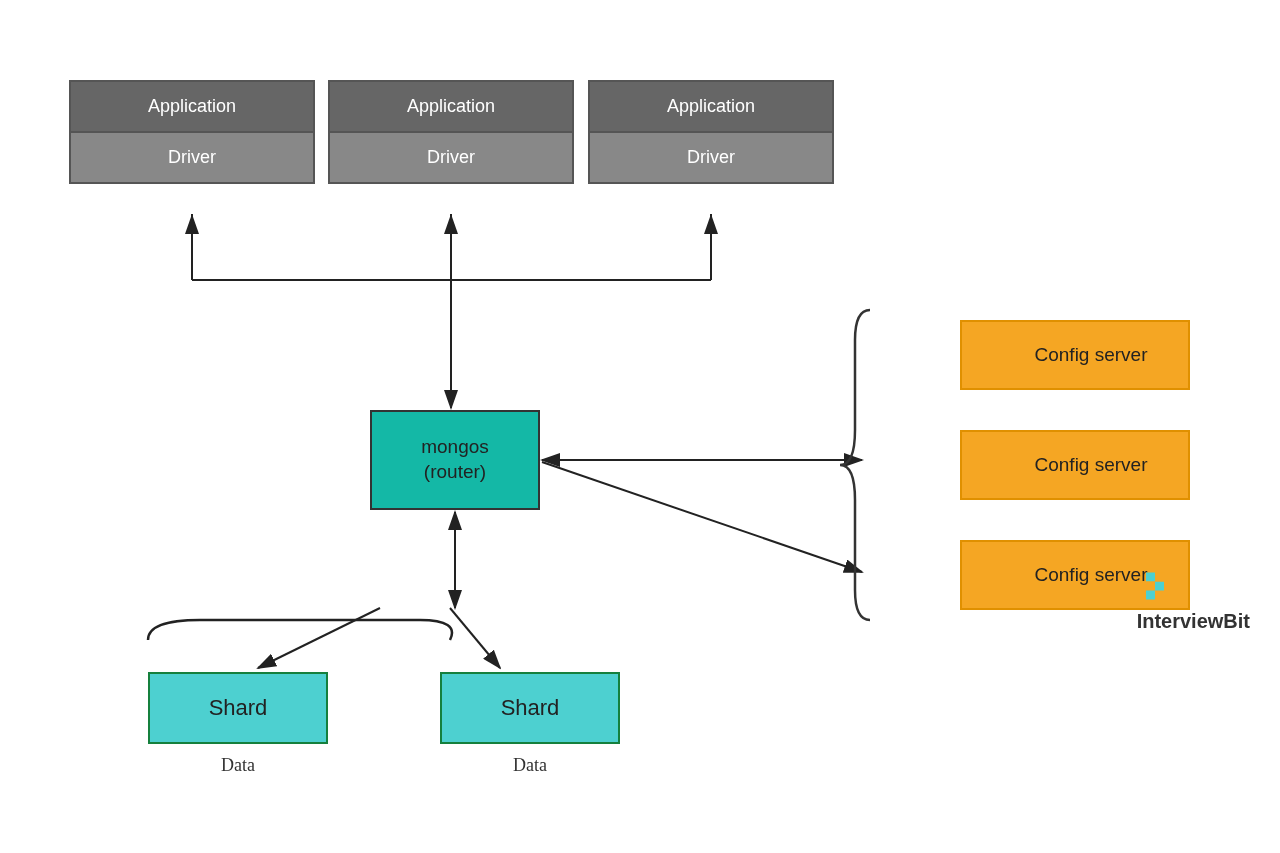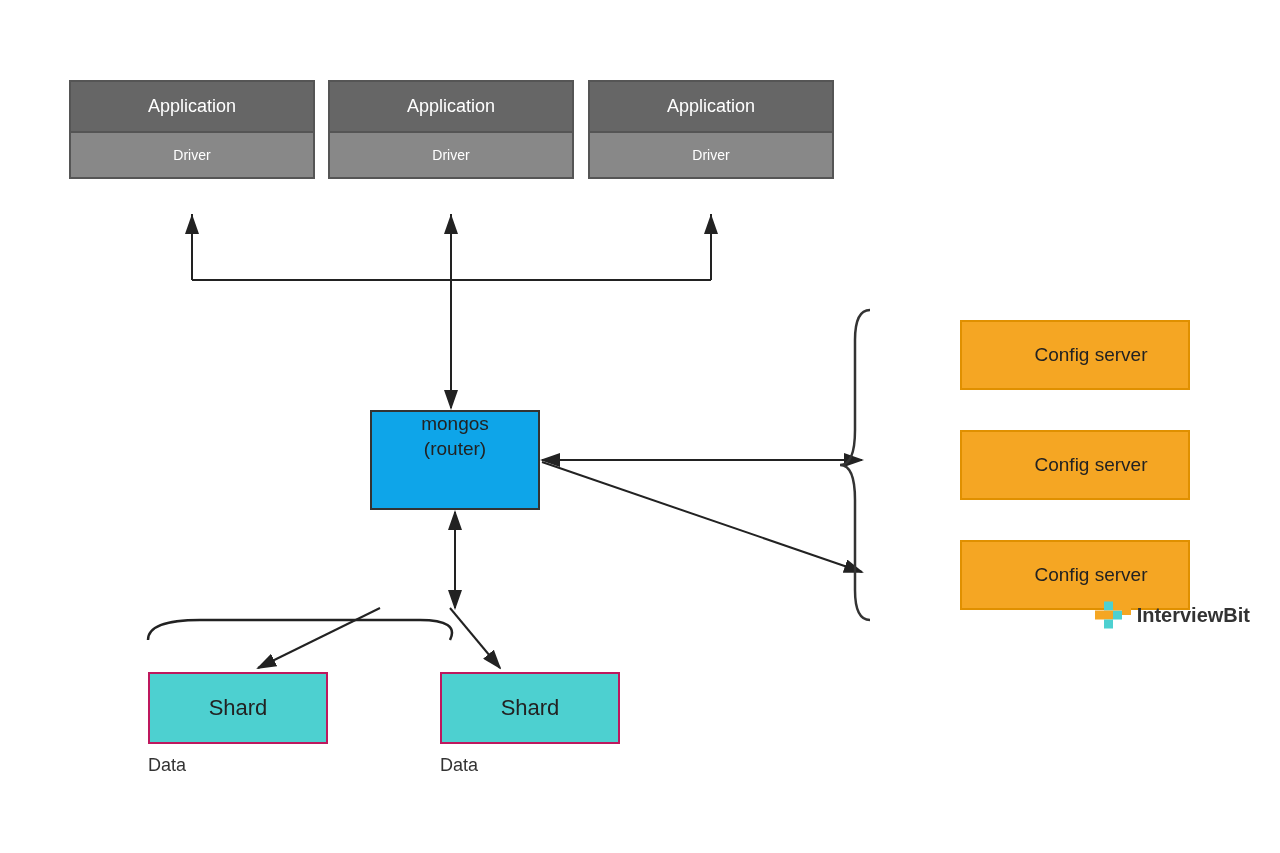--- a/index.html
+++ b/index.html
@@ -36,32 +36,32 @@
       font-size: 18px;
       font-weight: 400;
       border-bottom: 2px solid #555;
     }
 
     .app-bottom {
       background: #888;
       color: #fff;
       text-align: center;
       padding: 14px 10px;
-      font-size: 14px;
+      font-size: 18px;
       font-weight: 400;
     }
 
     
     .mongos-box {
       position: absolute;
       border: 2px solid #333;
-      background: #0ea5e9;
-      text-align: center;
-      display: flex;
-      align-items: flex-start;
+      background: #14b8a6;
+      text-align: center;
+      display: flex;
+      align-items: center;
       justify-content: center;
       font-size: 19px;
       color: #222;
       line-height: 1.3;
     }
 
     
     .config-box {
       position: absolute;
       background: #f5a623;
@@ -72,54 +72,57 @@
       justify-content: center;
       font-size: 19px;
       color: #222;
       padding-left: 32px;
     }
 
     
     .shard-box {
       position: absolute;
       background: #4dd0d0;
-      border: 2px solid #be185d;
+      border: 2px solid #15803d;
       text-align: center;
       display: flex;
       align-items: center;
       justify-content: center;
       font-size: 22px;
       color: #222;
       font-weight: 500;
     }
 
     
     .label {
       position: absolute;
       font-size: 18px;
       color: #333;
+      text-align: center;
+      font-family: Liberation Serif, serif;
     }
 
     
     .arrows-svg {
       position: absolute;
       top: 0; left: 0;
       width: 1280px;
       height: 853px;
       pointer-events: none;
     }
 
     
     .logo-area {
       position: absolute;
       bottom: 20px;
       right: 30px;
       display: flex;
-      align-items: center;
+      align-items: flex-start;
       gap: 6px;
+      flex-direction: column;
     }
 
     .logo-text {
       font-size: 20px;
       font-weight: bold;
       color: #333;
     }
 
     .logo-icon {
       width: 36px;

